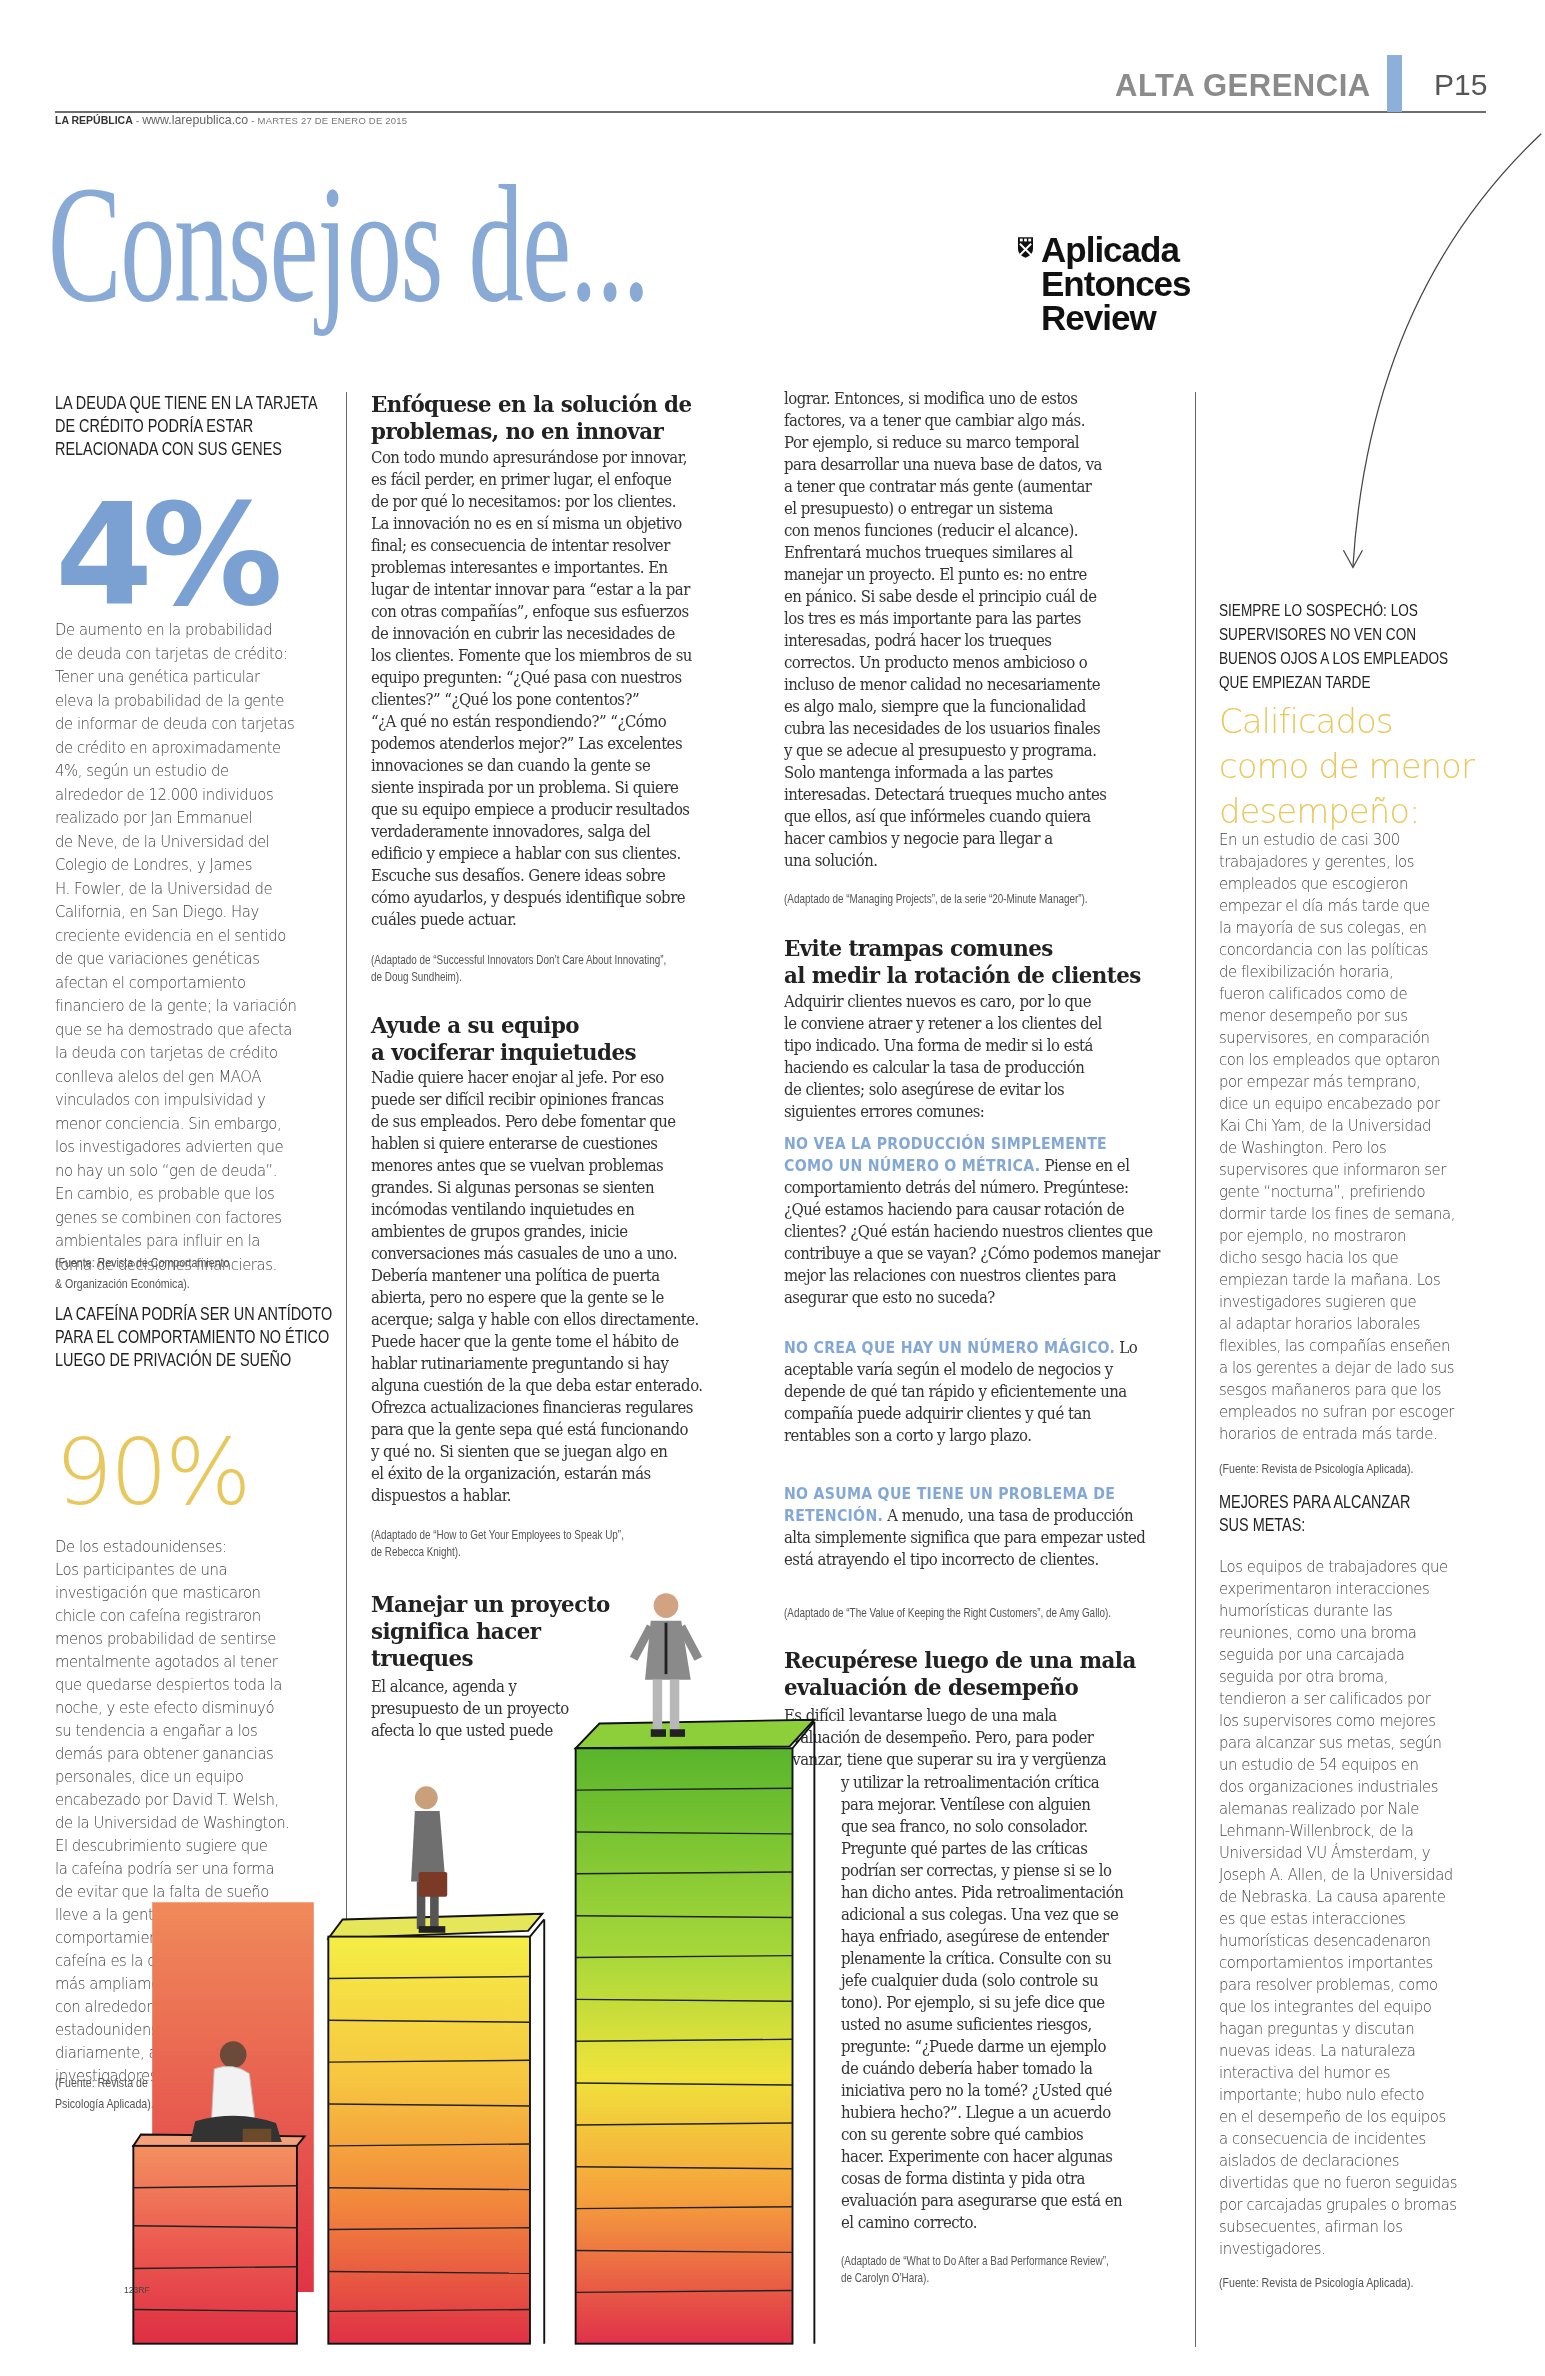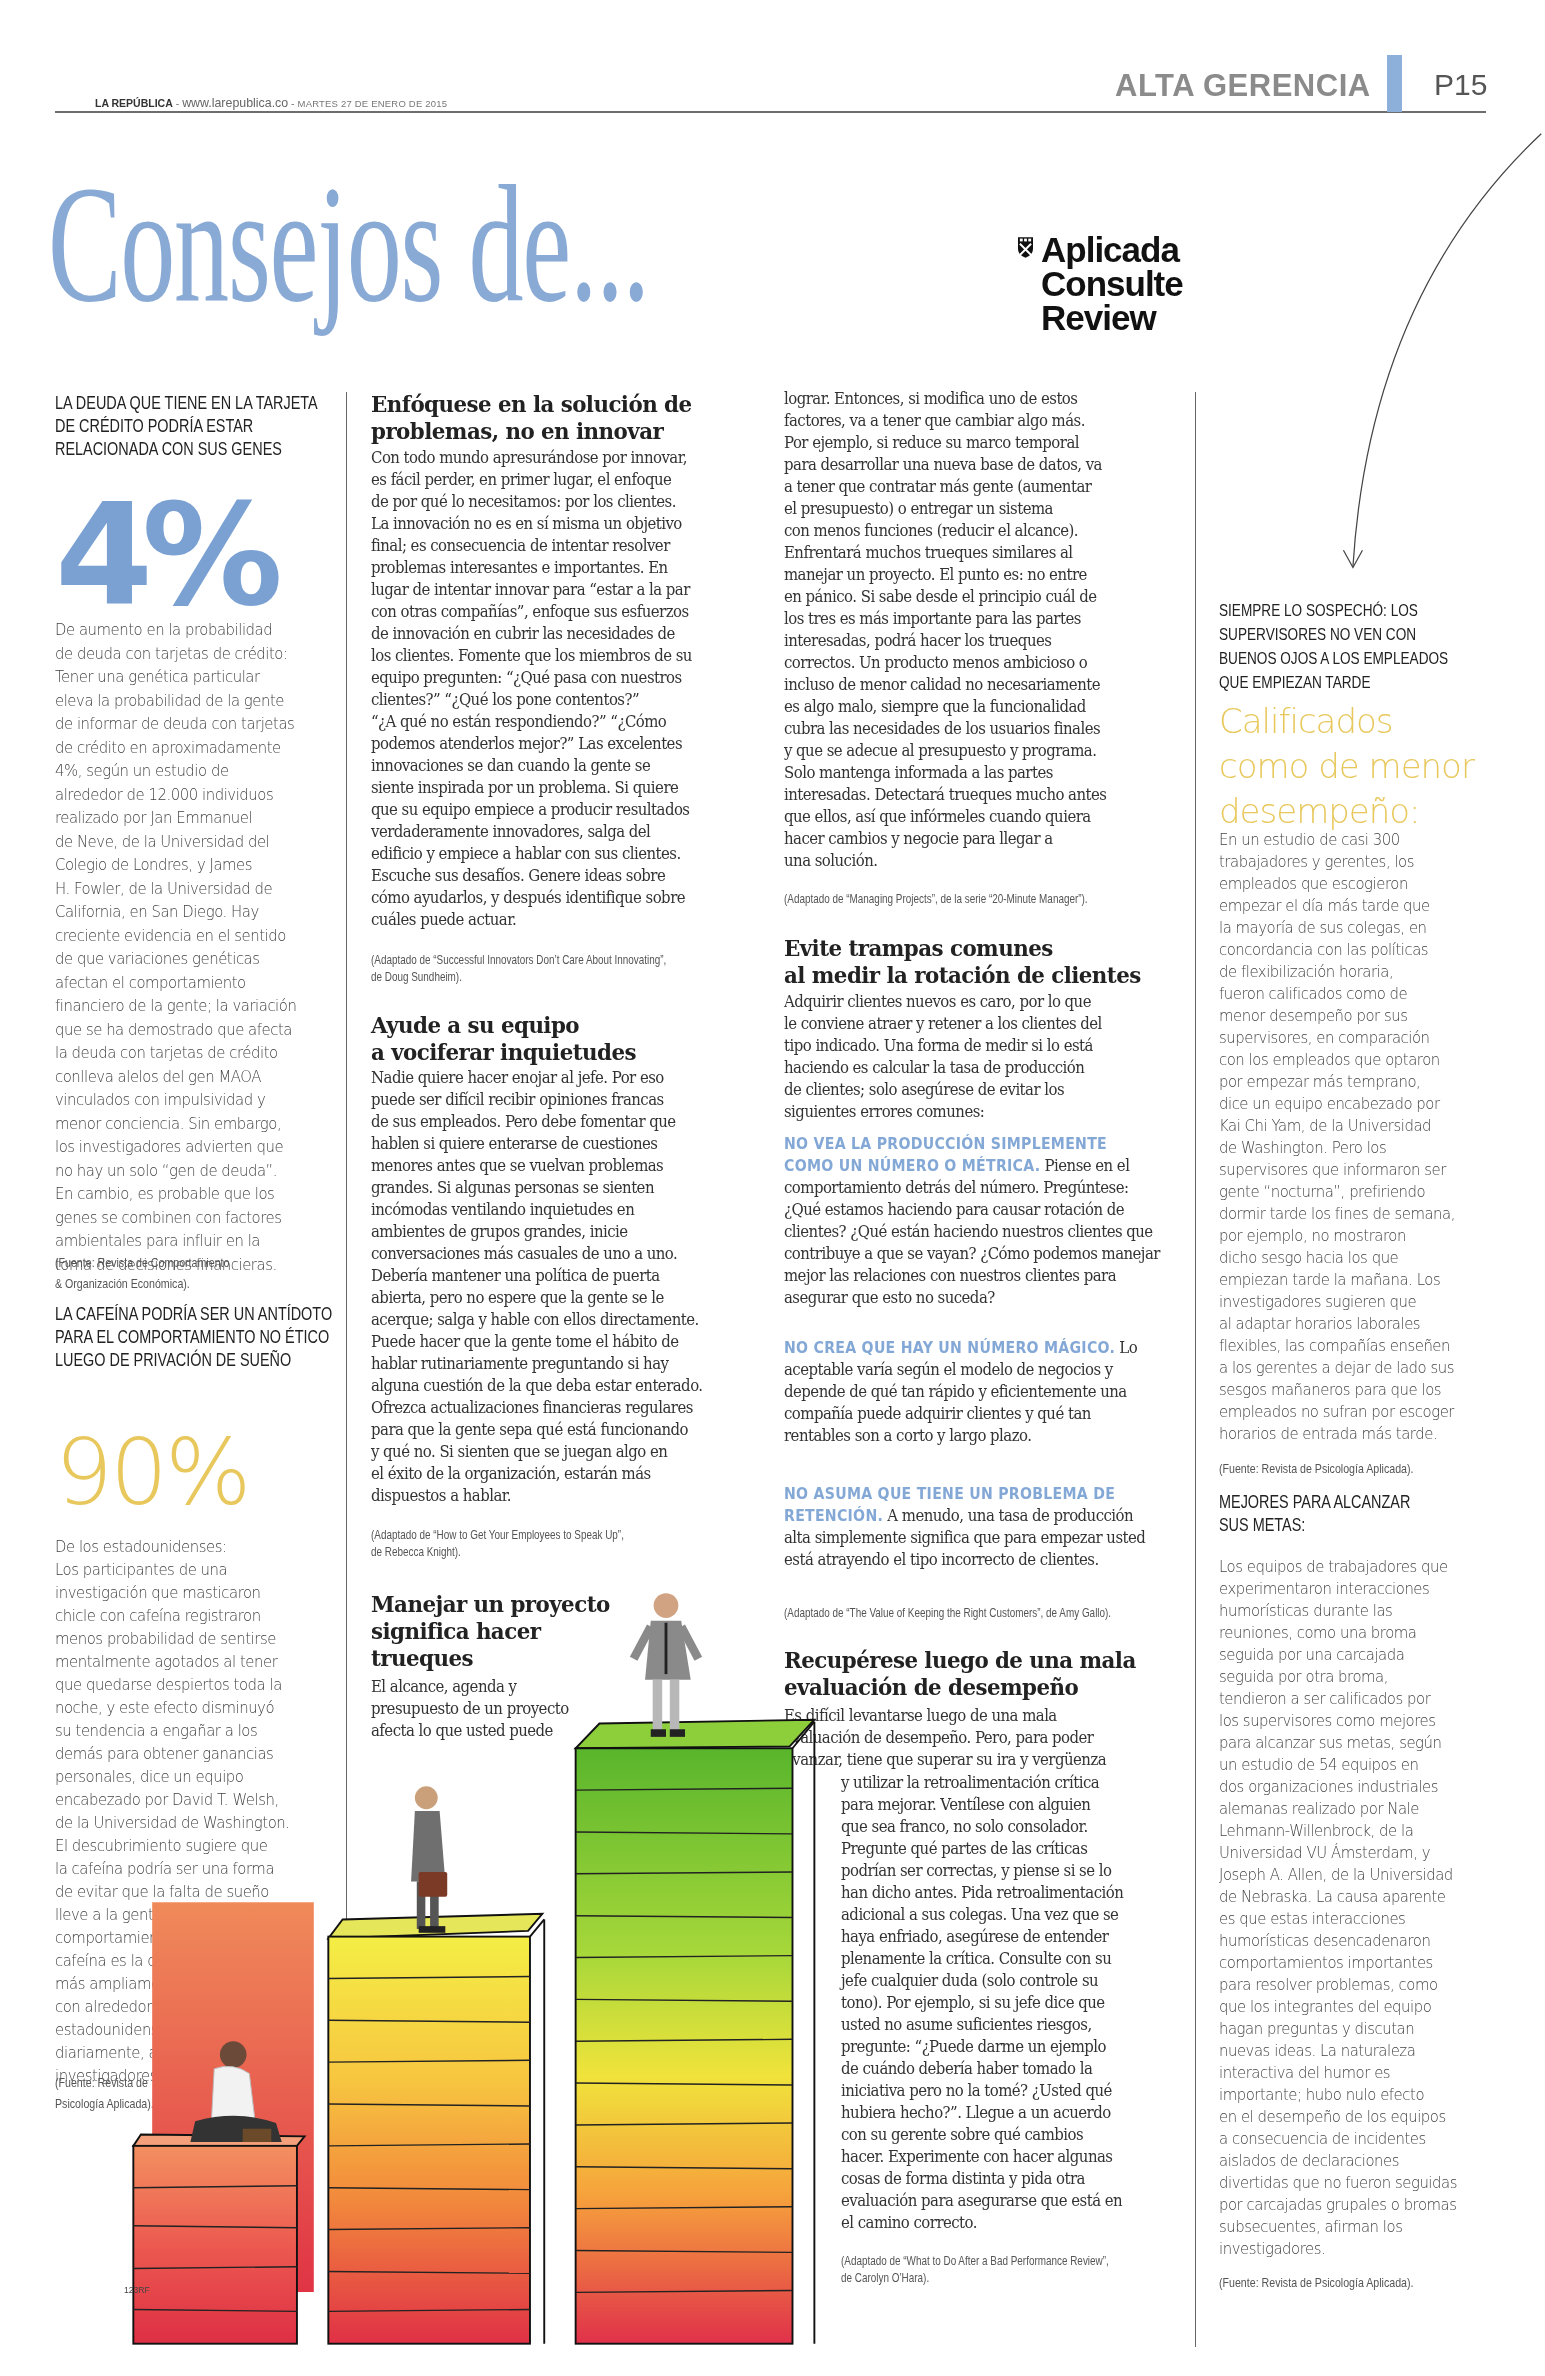--- a/index.html
+++ b/index.html
@@ -1,20 +1,20 @@
 <!DOCTYPE html>
 <html style="font-size:15px"><head>
 <meta charset="utf-8">
 <style>
   html, body { margin:0; padding:0; background:#ffffff; }
   body { width:1546px; height:2377px; position:relative; overflow:hidden; color:#2a2a2a; }
   .abs { position:absolute; }
 
   
-  .masthead-left { left:55px; top:96px; font-family:"Liberation Sans", sans-serif; font-size:10.5px; color:#777; white-space:nowrap;margin-left:40px; }
+  .masthead-left { left:55px; top:113px; font-family:"Liberation Sans", sans-serif; font-size:10.5px; color:#777; white-space:nowrap; }
   .masthead-left .brand { font-weight:bold; color:#333; }
   .masthead-left .url { font-size:12.4px; color:#666; }
   .masthead-left .date { font-size:9.5px; color:#777; letter-spacing:0.2px; }
   .header-rule { left:55px; top:111px; width:1431px; height:1.9px; background:#6d6d6d; }
   .section-name { left:1115px; top:68px; font-family:"Liberation Sans", sans-serif; font-weight:bold; font-size:31px; color:#8b8b8b; letter-spacing:0.5px; white-space:nowrap; }
   .section-bar { left:1387px; top:55px; width:15px; height:57px; background:#8db0db; }
   .page-num { left:1434px; top:68px; font-family:"Liberation Sans", sans-serif; font-size:30px; color:#555; font-weight:normal; }
 
   .big-title { left:48px; top:160px; font-family:"Liberation Serif", serif; font-size:167px; color:#8aaad6; line-height:1; transform:scaleX(0.66); transform-origin:left top; white-space:nowrap; letter-spacing:-1.9px; }
 
@@ -60,21 +60,21 @@
 
 <div class="abs hbr-logo">
   <svg class="shield" viewBox="0 0 16 22">
     <path d="M0 0 H16 V12 Q16 19 8 22 Q0 19 0 12 Z" fill="#111"></path>
     <rect x="2" y="1.5" width="3" height="3" fill="#fff"></rect>
       <rect x="6.5" y="1.5" width="3" height="3" fill="#fff"></rect>
       <rect x="11" y="1.5" width="3" height="3" fill="#fff"></rect>
     <path d="M2 7 L14 19 M14 7 L2 19" stroke="#fff" stroke-width="2"></path>
   </svg>
   <span class="ln">Aplicada</span>
-  <span class="ln">Consulte</span>
+  <span class="ln">Entonces</span>
   <span class="ln">Review</span>
 </div>
 
 <svg class="abs curve-arrow" viewBox="0 0 245 480">
   <path d="M240 10 Q60 180 42 465" fill="none" stroke="#444" stroke-width="1.3"></path>
   <path d="M32 448 L42 466 L52 448" fill="none" stroke="#444" stroke-width="1.3"></path>
 </svg>
 
 <div class="abs vrule" style="left:346px; top:392px; height:1702px;"></div>
 <div class="abs vrule" style="left:1195px; top:392px; height:1955px;"></div>

